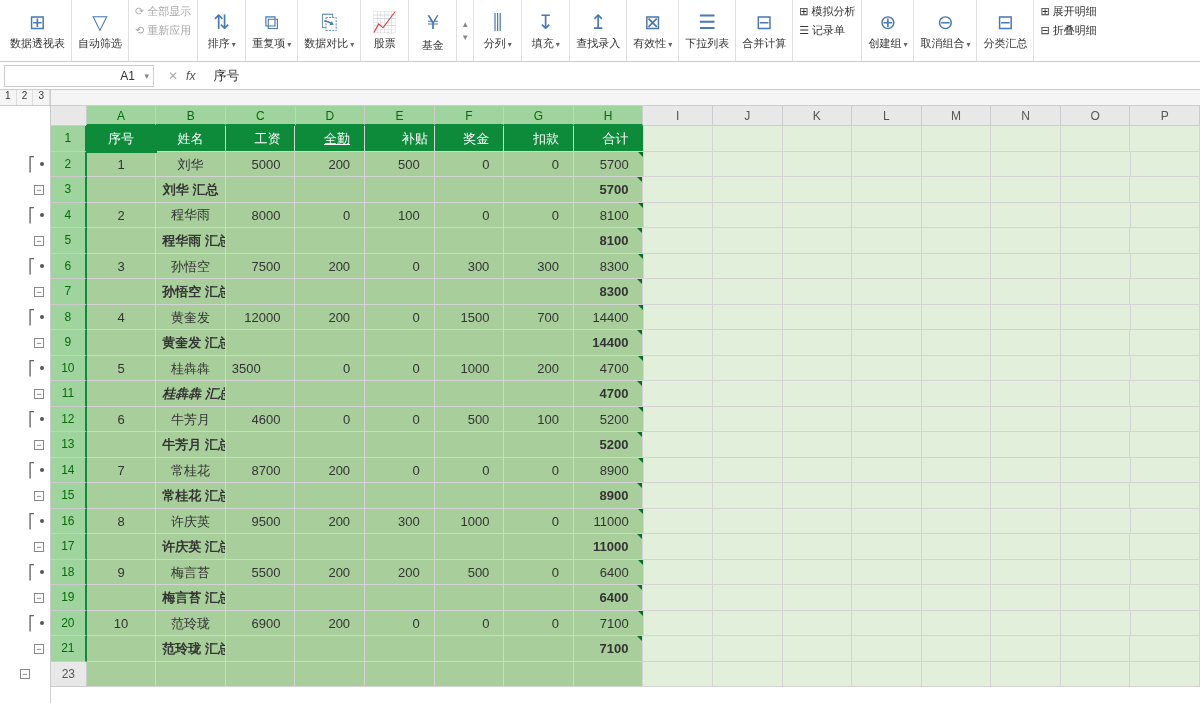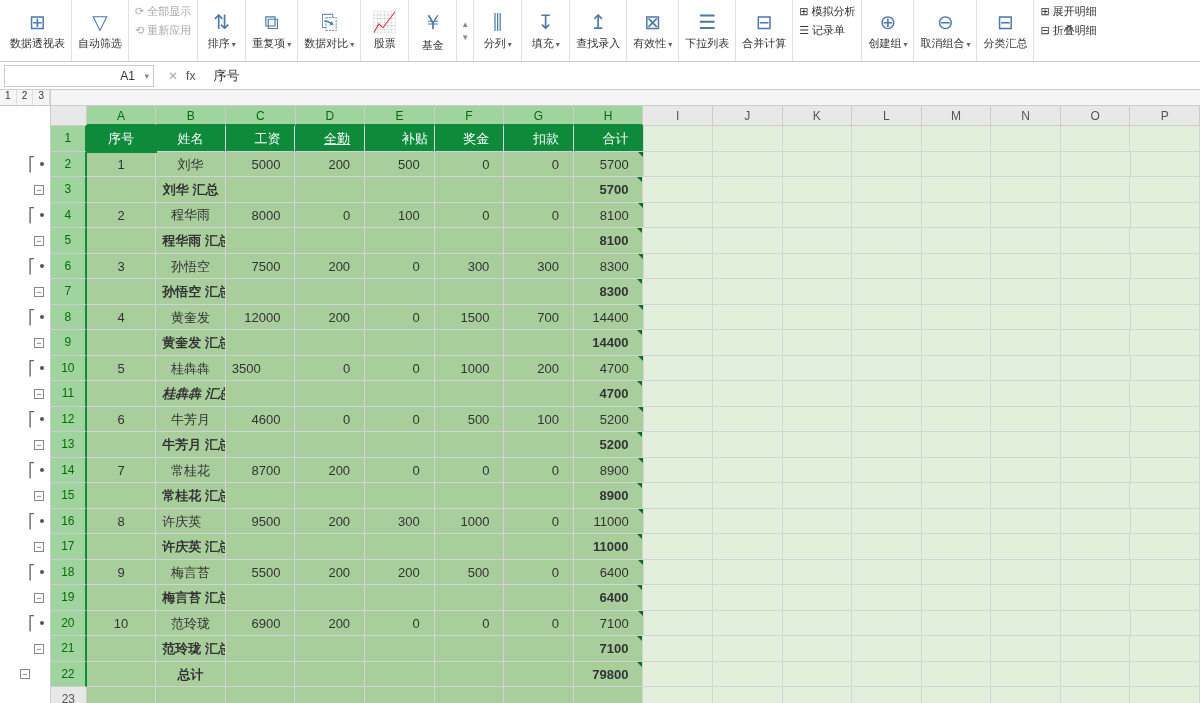--- a/index.html
+++ b/index.html
@@ -146,21 +146,21 @@
       </div>
  </div>
 </div>
 
 <div class="formula-bar">
  <div class="name-box">
       <span>A1</span>
     </div>
  <div class="fx-icons">
   <span style="color:#aaa">✕</span>
-  <span style="">fx</span>
+  <span style="font-style:italic">fx</span>
  </div>
  <div class="fx-box"><span>序号</span></div>
 </div>
 
 <div class="outline-bar">
  <div class="outline-nums">
   <span>1</span>
   <span>2</span>
   <span>3</span>
  </div>
@@ -546,21 +546,21 @@
           <div class="cell colw bg-emp"></div>
           <div class="cell colw bg-emp"></div>
           <div class="cell colw bg-emp"></div>
           <div class="cell colw bg-emp"></div>
           <div class="cell colw bg-emp"></div>
           <div class="cell colw bg-emp"></div>
         </div>
         <div class="row">
           <div class="rowhdr sel">16</div>
           <div class="cell colw bg-sel" style="text-align: center;">8</div>
-          <div class="cell colw bg-sel" style="text-align: left;">许庆英</div>
+          <div class="cell colw bg-sel" style="text-align: center;">许庆英</div>
           <div class="cell colw bg-sel" style="text-align: right; padding-right: 14px;">9500</div>
           <div class="cell colw bg-sel" style="text-align: right; padding-right: 14px;">200</div>
           <div class="cell colw bg-sel" style="text-align: right; padding-right: 14px;">300</div>
           <div class="cell colw bg-sel" style="text-align: right; padding-right: 14px;">1000</div>
           <div class="cell colw bg-sel" style="text-align: right; padding-right: 14px;">0</div>
           <div class="cell colw bg-sel" style="text-align: right; padding-right: 14px; position: relative;">11000<span class="tri"></span></div>
           <div class="cell colw bg-emp"></div>
           <div class="cell colw bg-emp"></div>
           <div class="cell colw bg-emp"></div>
           <div class="cell colw bg-emp"></div>
@@ -658,39 +658,20 @@
           <div class="cell colw bg-emp"></div>
           <div class="cell colw bg-emp"></div>
           <div class="cell colw bg-emp"></div>
           <div class="cell colw bg-emp"></div>
           <div class="cell colw bg-emp"></div>
           <div class="cell colw bg-emp"></div>
           <div class="cell colw bg-emp"></div>
           <div class="cell colw bg-emp"></div>
         </div>
         <div class="row">
-          <div class="rowhdr sel">22</div>
-          <div class="cell colw bg-sel sumrow"></div>
-          <div class="cell colw bg-sel sumrow" style="text-align: center;">总计</div>
-          <div class="cell colw bg-sel sumrow"></div>
-          <div class="cell colw bg-sel sumrow"></div>
-          <div class="cell colw bg-sel sumrow"></div>
-          <div class="cell colw bg-sel sumrow"></div>
-          <div class="cell colw bg-sel sumrow"></div>
-          <div class="cell colw bg-sel sumrow" style="text-align: right; padding-right: 14px; position: relative;">79800<span class="tri"></span></div>
-          <div class="cell colw bg-emp"></div>
-          <div class="cell colw bg-emp"></div>
-          <div class="cell colw bg-emp"></div>
-          <div class="cell colw bg-emp"></div>
-          <div class="cell colw bg-emp"></div>
-          <div class="cell colw bg-emp"></div>
-          <div class="cell colw bg-emp"></div>
-          <div class="cell colw bg-emp"></div>
-        </div>
-        <div class="row">
           <div class="rowhdr">23</div>
           <div class="cell colw bg-sel"></div>
           <div class="cell colw bg-sel"></div>
           <div class="cell colw bg-sel"></div>
           <div class="cell colw bg-sel"></div>
           <div class="cell colw bg-sel"></div>
           <div class="cell colw bg-sel"></div>
           <div class="cell colw bg-sel"></div>
           <div class="cell colw bg-sel"></div>
           <div class="cell colw bg-emp"></div>

